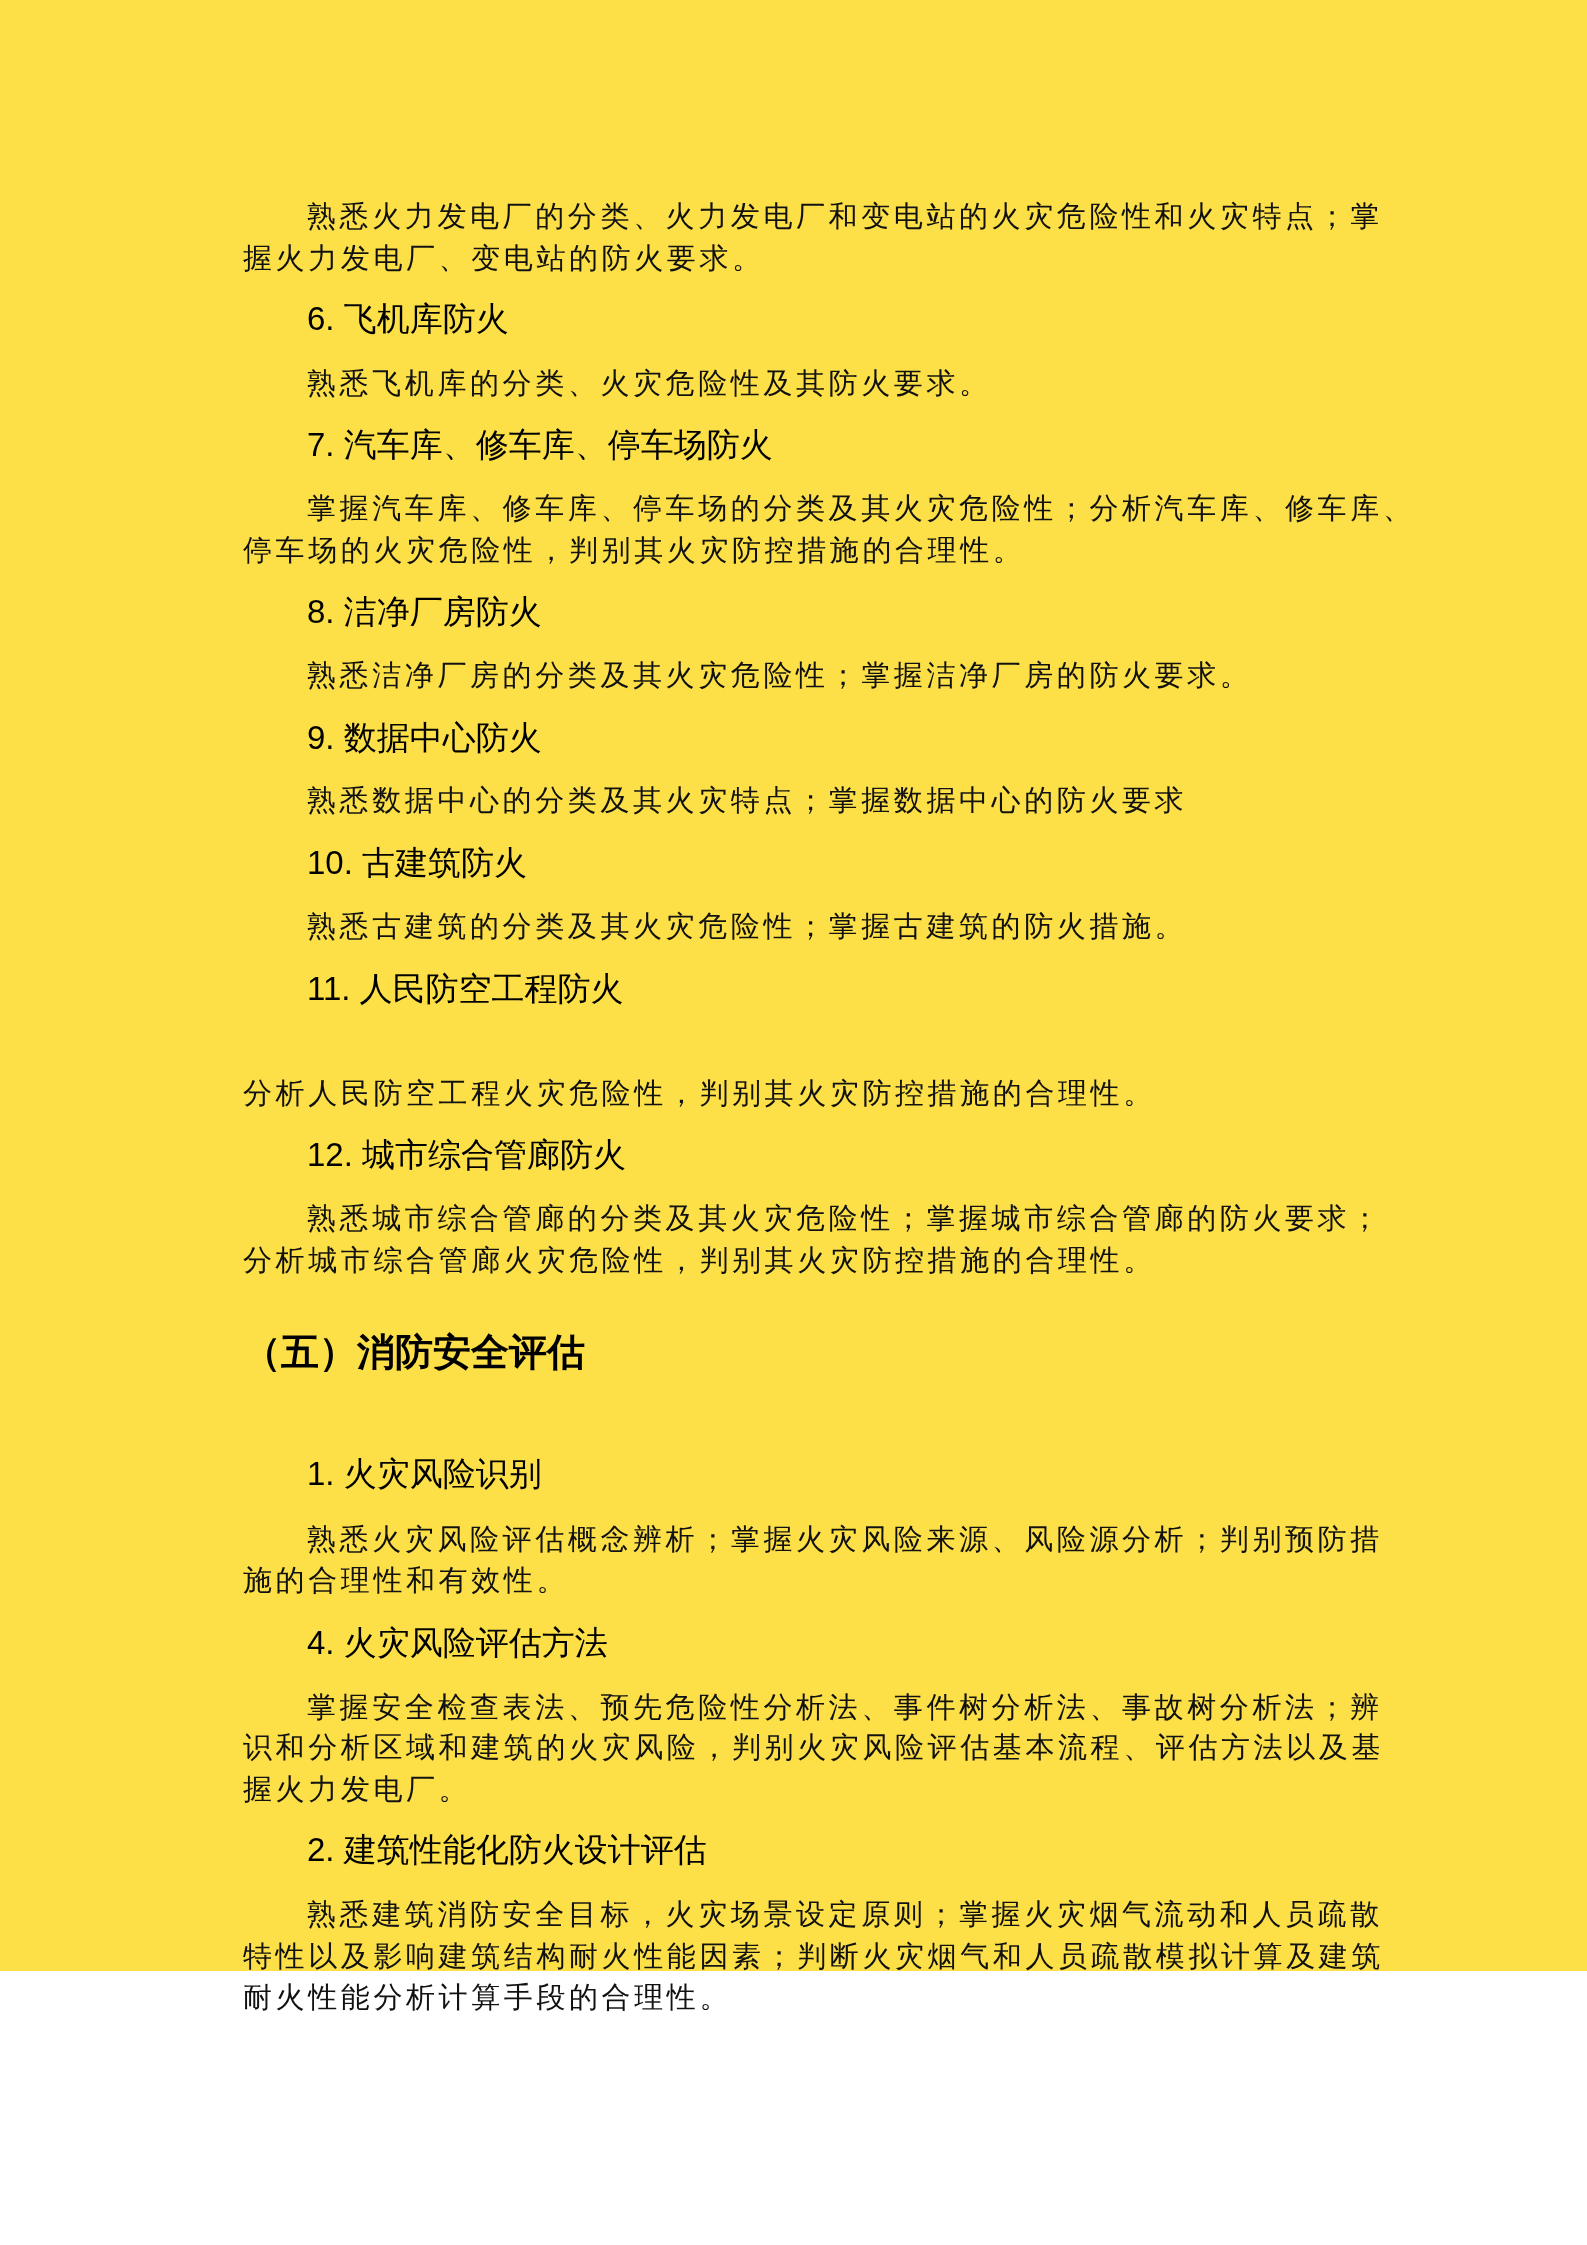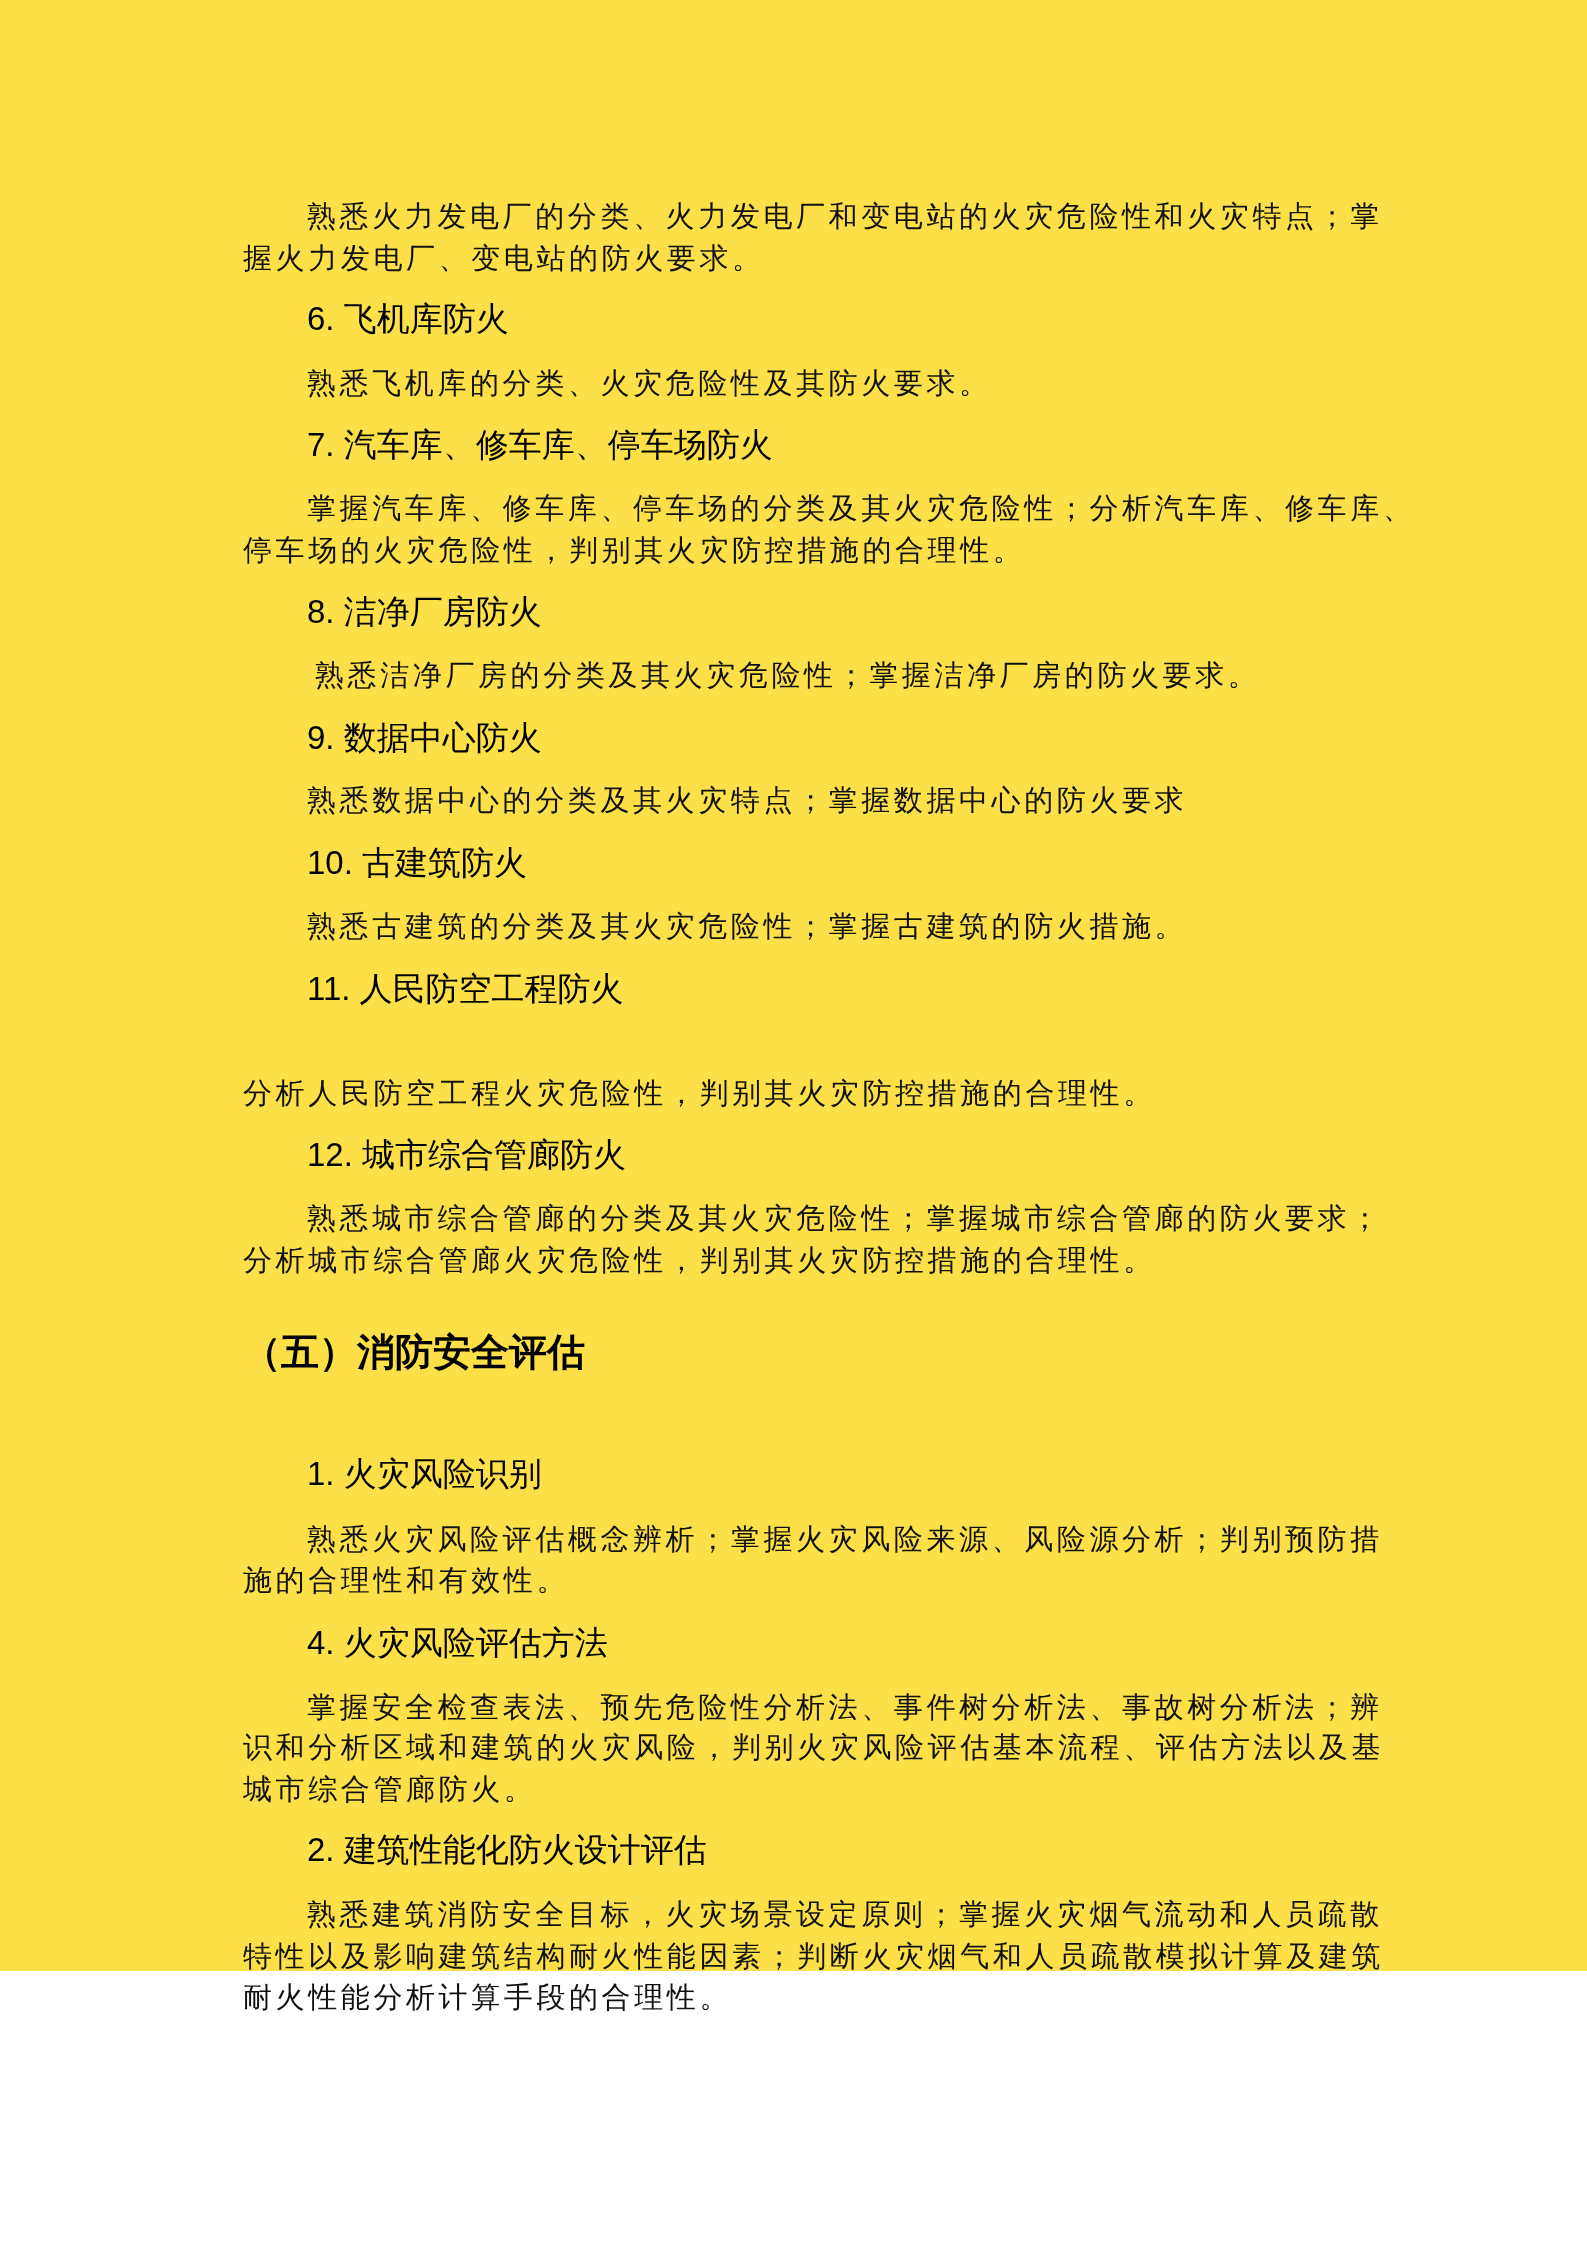--- a/index.html
+++ b/index.html
@@ -39,21 +39,21 @@
   <div class="line body-line" style="top:242px;">握火力发电厂、变电站的防火要求。</div>
 
   <div class="line sub-heading" style="top:300px;">6. 飞机库防火</div>
   <div class="line body-line first" style="top:367px;">熟悉飞机库的分类、火灾危险性及其防火要求。</div>
 
   <div class="line sub-heading" style="top:426px;">7. 汽车库、修车库、停车场防火</div>
   <div class="line body-line first" style="top:492px;">掌握汽车库、修车库、停车场的分类及其火灾危险性；分析汽车库、修车库、</div>
   <div class="line body-line" style="top:534px;">停车场的火灾危险性，判别其火灾防控措施的合理性。</div>
 
   <div class="line sub-heading" style="top:593px;">8. 洁净厂房防火</div>
-  <div class="line body-line first" style="top:659px;margin-left:8px;">熟悉洁净厂房的分类及其火灾危险性；掌握洁净厂房的防火要求。</div>
+  <div class="line body-line first" style="top:659px;">熟悉洁净厂房的分类及其火灾危险性；掌握洁净厂房的防火要求。</div>
 
   <div class="line sub-heading" style="top:719px;">9. 数据中心防火</div>
   <div class="line body-line first" style="top:784px;">熟悉数据中心的分类及其火灾特点；掌握数据中心的防火要求</div>
 
   <div class="line sub-heading" style="top:844px;">10. 古建筑防火</div>
   <div class="line body-line first" style="top:910px;">熟悉古建筑的分类及其火灾危险性；掌握古建筑的防火措施。</div>
 
   <div class="line sub-heading" style="top:970px;">11. 人民防空工程防火</div>
   <div class="line body-line" style="top:1077px;">分析人民防空工程火灾危险性，判别其火灾防控措施的合理性。</div>
 
@@ -63,20 +63,20 @@
 
   <div class="line section-heading" style="top:1330px;">（五）消防安全评估</div>
 
   <div class="line sub-heading" style="top:1455px;">1. 火灾风险识别</div>
   <div class="line body-line first" style="top:1523px;">熟悉火灾风险评估概念辨析；掌握火灾风险来源、风险源分析；判别预防措</div>
   <div class="line body-line" style="top:1564px;">施的合理性和有效性。</div>
 
   <div class="line sub-heading" style="top:1624px;">4. 火灾风险评估方法</div>
   <div class="line body-line first" style="top:1691px;">掌握安全检查表法、预先危险性分析法、事件树分析法、事故树分析法；辨</div>
   <div class="line body-line" style="top:1731px;">识和分析区域和建筑的火灾风险，判别火灾风险评估基本流程、评估方法以及基</div>
-  <div class="line body-line" style="top:1773px;">城市综合管廊防火。</div>
+  <div class="line body-line" style="top:1773px;">握火力发电厂。</div>
 
   <div class="line sub-heading" style="top:1831px;">2. 建筑性能化防火设计评估</div>
   <div class="line body-line first" style="top:1898px;">熟悉建筑消防安全目标，火灾场景设定原则；掌握火灾烟气流动和人员疏散</div>
   <div class="line body-line" style="top:1940px;">特性以及影响建筑结构耐火性能因素；判断火灾烟气和人员疏散模拟计算及建筑</div>
   <div class="line body-line" style="top:1981px;">耐火性能分析计算手段的合理性。</div>
 
 </div>
 
 </body></html>

